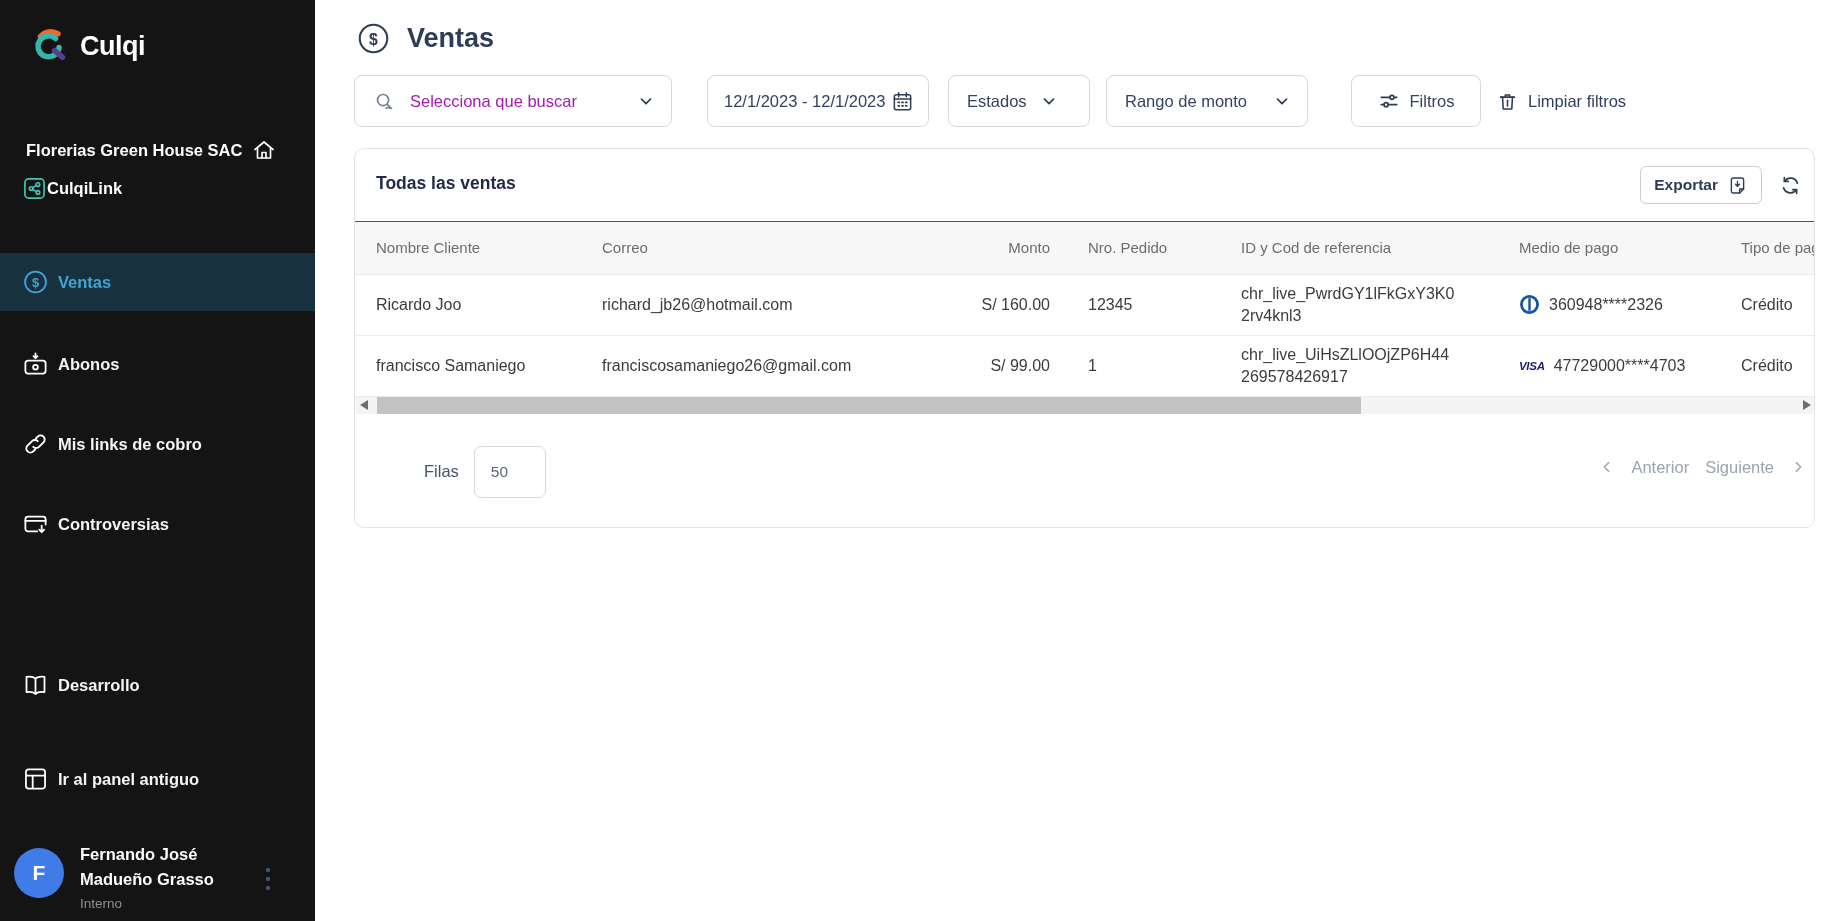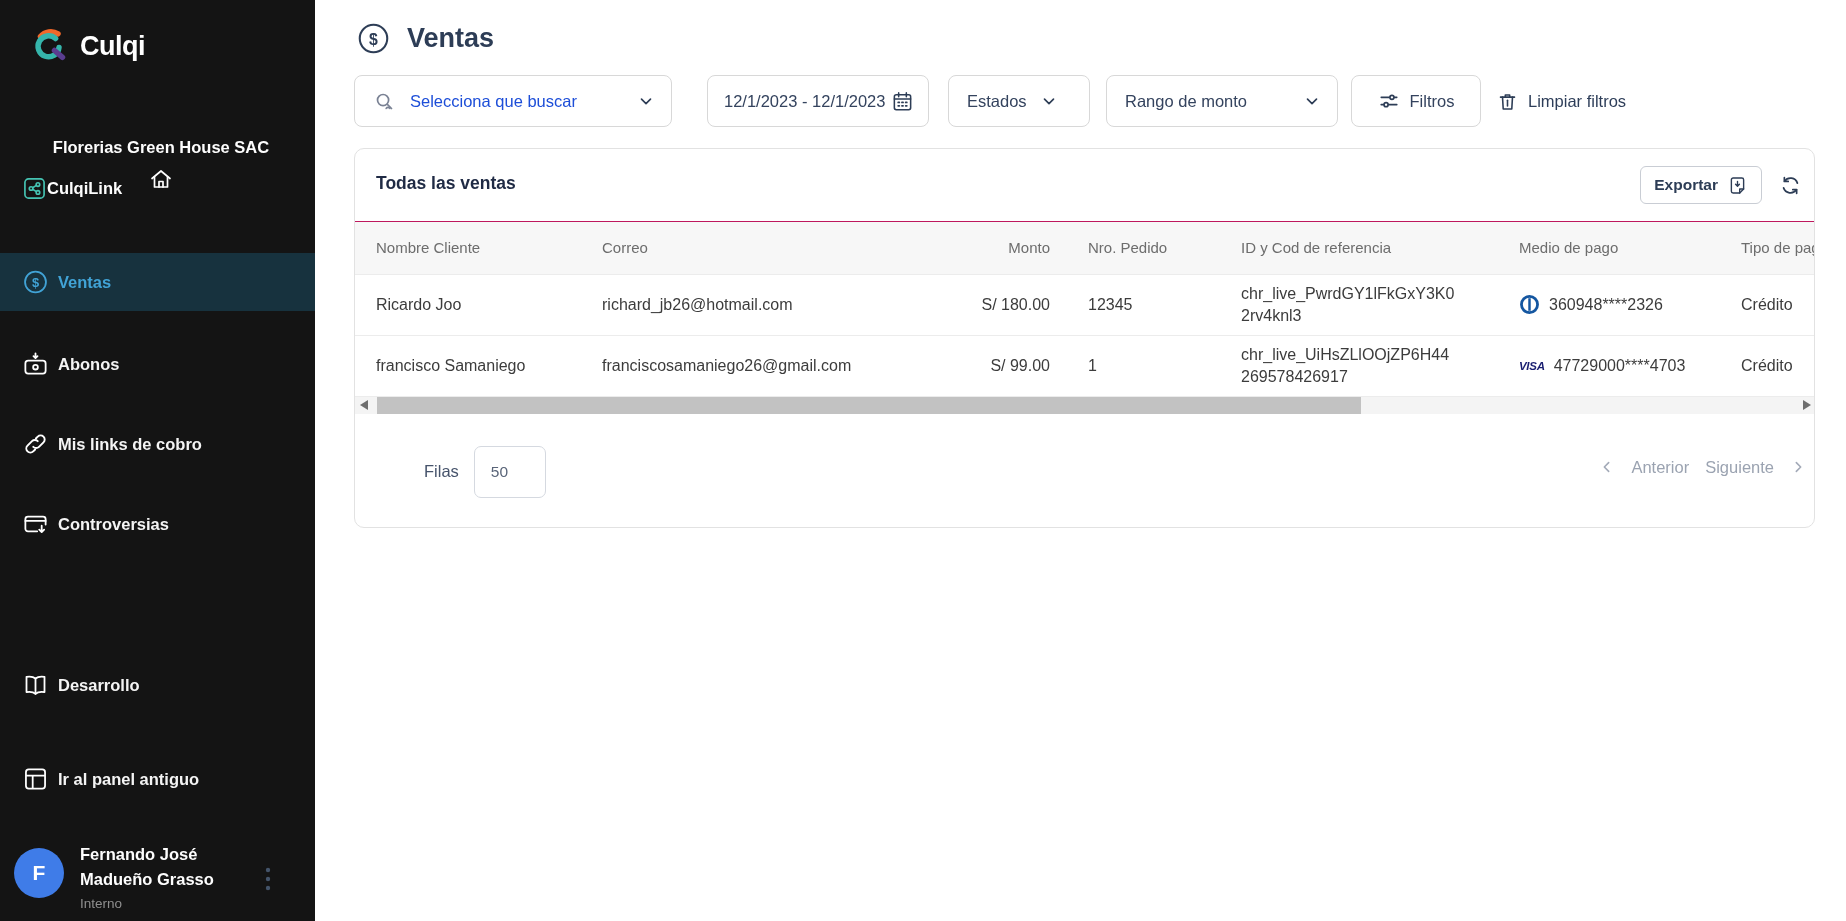--- a/index.html
+++ b/index.html
@@ -4,21 +4,21 @@
 <style>
   * { margin:0; padding:0; box-sizing:border-box; }
   html,body { width:1846px; height:921px; overflow:hidden; background:#fff;
     font-family:"Liberation Sans", sans-serif; }
 
   
   .sidebar { position:absolute; left:0; top:0; width:315px; height:921px; background:#141414; color:#fff; }
   .logo { position:absolute; left:30px; top:26px; display:flex; align-items:center; gap:10px; }
   .logo-text { font-size:27px; font-weight:700; color:#fff; letter-spacing:-0.5px; }
   .merchant { position:absolute; left:26px; top:138px; width:270px; display:flex; align-items:center; gap:10px;
-    font-size:16.5px; font-weight:600; color:#fdfdfd; cursor:pointer;flex-direction:column; }
+    font-size:16.5px; font-weight:600; color:#fdfdfd; cursor:pointer; }
   .culqilink { position:absolute; left:22px; top:176px; display:flex; align-items:center; 
     font-size:16.5px; font-weight:700; color:#fdfdfd; cursor:pointer; }
   .nav-item { position:absolute; left:0; width:315px; height:58px; cursor:pointer; }
   .nav-item .ico { position:absolute; left:22px; top:50%; transform:translateY(-50%); width:27px; height:27px; }
   .nav-item .lbl { position:absolute; left:58px; top:50%; transform:translateY(-50%);
     font-size:16.5px; font-weight:600; color:#f4f4f4; white-space:nowrap; }
   .nav-item.active { background:#17323e; }
   .nav-item.active .lbl { color:#41a3d6; }
   .user { position:absolute; left:0; top:840px; width:315px; height:81px; }
   .avatar { position:absolute; left:14px; top:8px; width:50px; height:50px; border-radius:50%;
@@ -30,27 +30,27 @@
 
   
   .main { position:absolute; left:315px; top:0; width:1531px; height:921px; background:#fff; }
   .page-head { position:absolute; left:42px; top:22px; display:flex; align-items:center; gap:17px; }
   .title-coin { width:33px; height:33px; }
   .page-title { font-size:27px; font-weight:600; color:#2d3d56; }
 
   .filterbar { position:absolute; left:0; top:75px; width:1531px; height:52px; }
   .fbox { position:absolute; top:0; height:52px; border:1px solid #d8d8d8; border-radius:8px;
     display:flex; align-items:center; background:#fff; cursor:pointer; color:#34435e; font-size:16.5px; }
-  .f-search { left:39px; width:318px; padding:0 16px 0 18px; color:#1d4ed8; }
+  .f-search { left:39px; width:318px; padding:0 16px 0 18px; color:#a21caf; }
   .f-search .ph { margin-left:14px; flex:1; }
   .f-date { left:392px; width:222px; padding:0 14px 0 16px; font-weight:500; }
   .f-date .txt { flex:1; }
   .f-estados { left:633px; width:142px; padding:0 31px 0 18px; font-weight:500; }
   .f-estados .txt { flex:1; }
-  .f-rango { left:791px; width:232px; padding:0 16px 0 18px; font-weight:500; }
+  .f-rango { left:791px; width:202px; padding:0 16px 0 18px; font-weight:500; }
   .f-rango .txt { flex:1; }
   .f-filtros { left:1036px; width:130px; justify-content:center; gap:10px; font-weight:500; }
   .f-limpiar { position:absolute; left:1182px; top:0; height:52px; display:flex; align-items:center; gap:10px;
     color:#2e3e59; font-size:16.5px; font-weight:500; cursor:pointer; }
 
   
   .card { position:absolute; left:39px; top:148px; width:1461px; height:380px;
     border:1px solid #e2e2e2; border-radius:10px; background:#fff; overflow:hidden; }
   .card-head { position:relative; height:73px; border-bottom:1px solid #be185d;text-decoration:underline; }
   .card-title { position:absolute; left:21px; top:24px; font-size:17.5px; font-weight:700; color:#1f2a44; }
@@ -338,21 +338,21 @@
             <td class="ped">Nro. Pedido</td>
             <td>ID y Cod de referencia</td>
             <td>Medio de pago</td>
             <td>Tipo de pago</td>
           </tr>
         </thead>
         <tbody>
           <tr>
             <td>Ricardo Joo</td>
             <td>richard_jb26@hotmail.com</td>
-            <td class="num">S/ 180.00</td>
+            <td class="num">S/ 160.00</td>
             <td class="ped">12345</td>
             <td class="idcell">
               <div>chr_live_PwrdGY1lFkGxY3K0</div>
               <div>2rv4knl3</div>
             </td>
             <td>
               <span class="pay">
                 <span>
                   <svg width="21" height="21" viewBox="0 0 24 24">
                     <circle cx="12" cy="12" r="9.2" fill="none" stroke="#1456a0" stroke-width="3.2"></circle>

